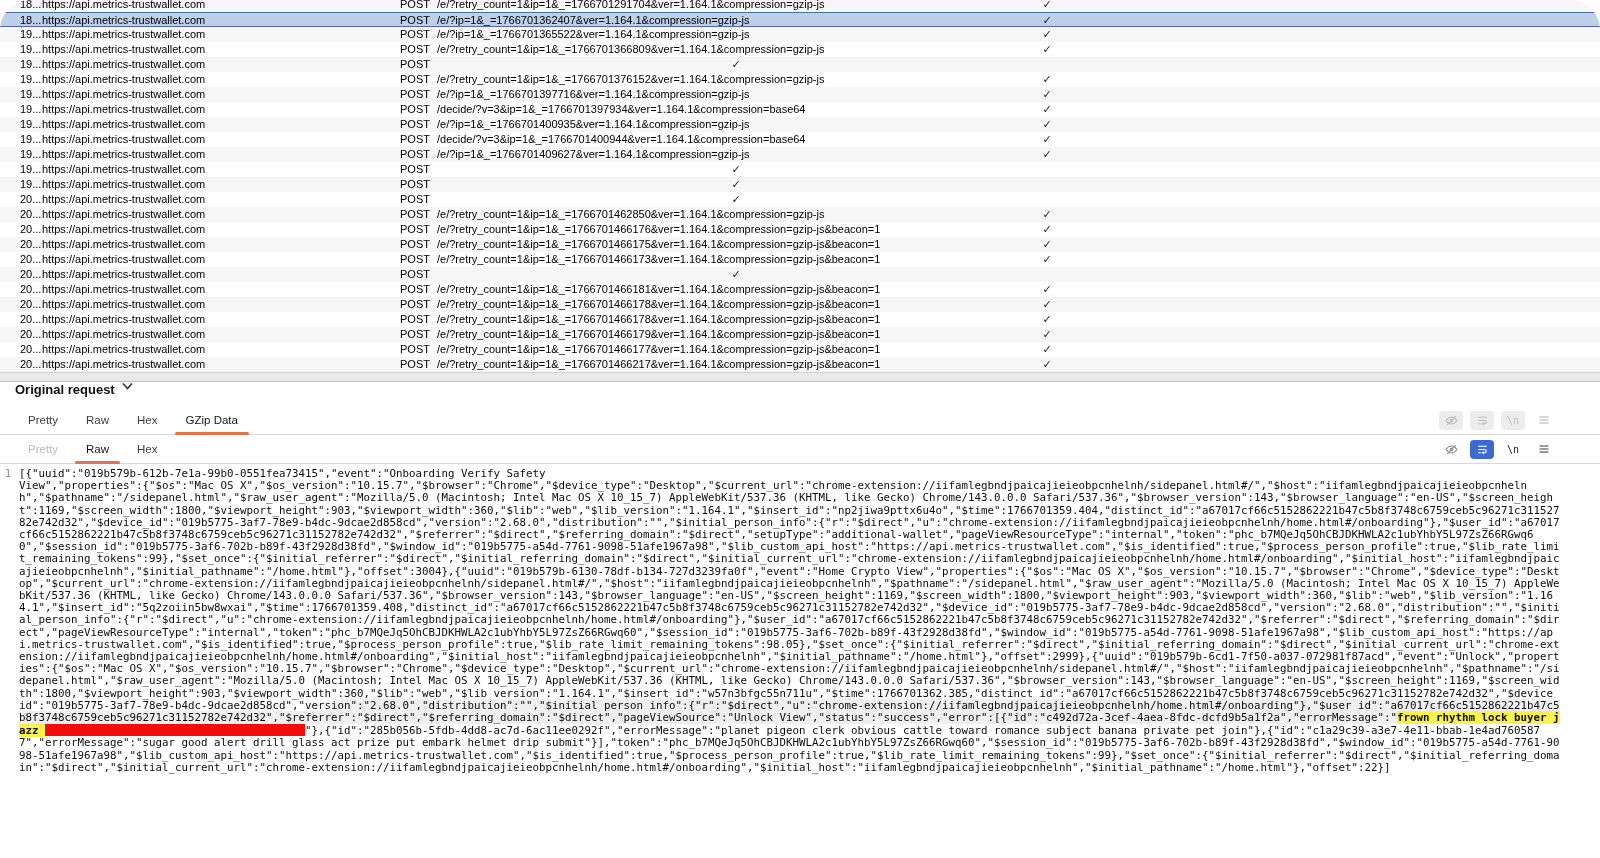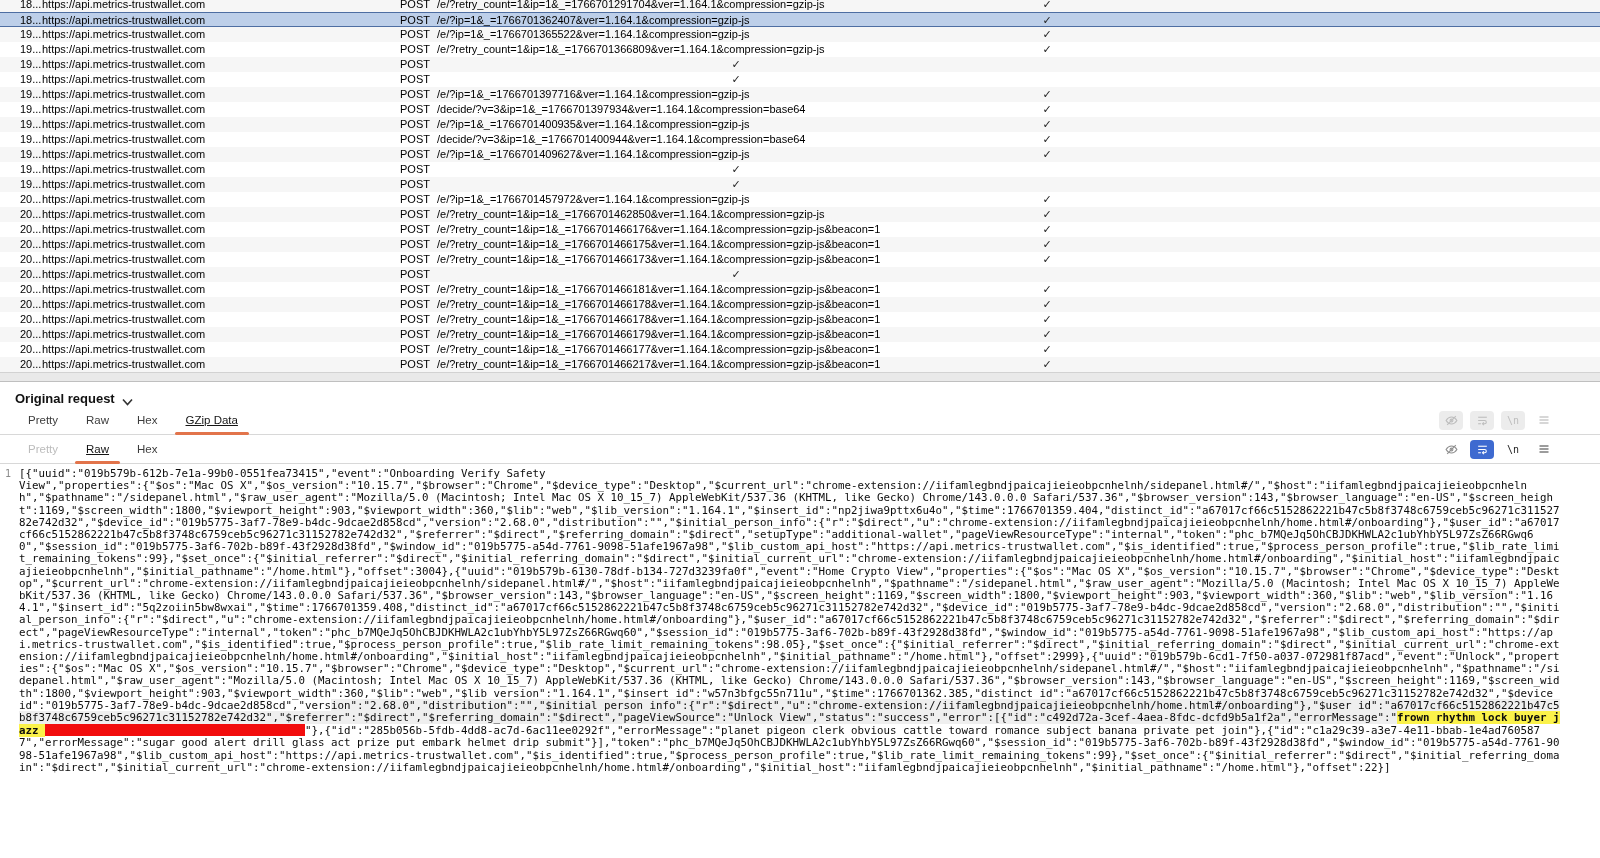--- a/index.html
+++ b/index.html
@@ -1,39 +1,39 @@
 <!DOCTYPE html>
 <html><head>
 <meta charset="utf-8">
 <style>
   html,body{margin:0;padding:0;background:#fff;}
   .app{position:relative;width:1600px;height:858px;overflow:hidden;background:#fff;
-       font-family:"Liberation Sans",sans-serif;color:#111;}
+       font-family:"Liberation Sans",sans-serif;color:#111;border-radius:30px;}
   
   .tablewrap{position:relative;height:372px;overflow:hidden;}
   .tbody{transform:translateY(-3px);}
   .trow{display:grid;grid-template-columns:42px 358px 37px 598px 24px 1fr;
         height:15px;line-height:15px;font-size:11px;box-sizing:border-box;white-space:nowrap;}
   .trow.alt{background:#f6f6f6;}
   .trow.sel{background:#bdcfe9;border-top:1px solid #4e6ea2;border-bottom:1px solid #4e6ea2;}
   .c-id{padding-left:20px;color:#000;overflow:hidden;}
   .c-url{color:#000;overflow:hidden;}
   .c-method{color:#000;}
   .c-path{color:#000;overflow:hidden;text-overflow:clip;}
   .c-check{text-align:center;color:#222;font-size:11px;}
   
   .splitter{height:8px;background:#e9e9e9;border-top:1px solid #d2d2d2;border-bottom:1px solid #bfbfbf;}
   
-  .panel-header{height:24px;display:flex;align-items:flex-end;padding-left:15px;gap:7px;}
+  .panel-header{height:24px;display:flex;align-items:flex-start;padding-left:15px;gap:7px;}
   .panel-title{font-size:13px;font-weight:bold;color:#111;}
   .chev{display:flex;align-items:center;}
   .tabbar{position:relative;height:28px;border-bottom:1px solid #d8d8d8;
           display:flex;align-items:center;padding-left:14px;}
   .tab{position:relative;padding:0 14px;line-height:28px;font-size:11.5px;color:#3c3c3c;cursor:default;}
-  .tab.selected{color:#141414;text-decoration:underline;}
+  .tab.selected{color:#141414;}
   .tab.selected::after{content:"";position:absolute;left:3px;right:3px;bottom:-1px;height:3px;
                        border-radius:2px;background:#e2744b;}
   .tab.disabled{color:#bcbcbc;}
   .iconbar{position:absolute;right:44px;top:0;height:100%;display:flex;align-items:center;gap:7px;}
   .icon-btn{width:24px;height:19px;border-radius:4px;display:flex;align-items:center;justify-content:center;
             font-size:10px;box-sizing:border-box;}
   .icon-btn.pill{background:#ececec;}
   .icon-btn.bluepill{background:#3e6ad0;}
   .nl-label{font-family:"DejaVu Sans Mono",monospace;font-size:10px;}
   
@@ -88,20 +88,21 @@
           <div class="c-id">19...</div>
           <div class="c-url">https://api.metrics-trustwallet.com</div>
           <div class="c-method">POST</div>
           <div class="c-check">✓</div>
           <div class="c-fill"></div>
         </div>
         <div class="trow">
           <div class="c-id">19...</div>
           <div class="c-url">https://api.metrics-trustwallet.com</div>
           <div class="c-method">POST</div>
+          <div class="c-path">/e/?retry_count=1&amp;ip=1&amp;_=1766701376152&amp;ver=1.164.1&amp;compression=gzip-js</div>
           <div class="c-check">✓</div>
           <div class="c-fill"></div>
         </div>
         <div class="trow alt">
           <div class="c-id">19...</div>
           <div class="c-url">https://api.metrics-trustwallet.com</div>
           <div class="c-method">POST</div>
           <div class="c-path">/e/?ip=1&amp;_=1766701397716&amp;ver=1.164.1&amp;compression=gzip-js</div>
           <div class="c-check">✓</div>
           <div class="c-fill"></div>
@@ -149,21 +150,20 @@
           <div class="c-id">19...</div>
           <div class="c-url">https://api.metrics-trustwallet.com</div>
           <div class="c-method">POST</div>
           <div class="c-check">✓</div>
           <div class="c-fill"></div>
         </div>
         <div class="trow">
           <div class="c-id">20...</div>
           <div class="c-url">https://api.metrics-trustwallet.com</div>
           <div class="c-method">POST</div>
-          <div class="c-path">/e/?ip=1&amp;_=1766701457972&amp;ver=1.164.1&amp;compression=gzip-js</div>
           <div class="c-check">✓</div>
           <div class="c-fill"></div>
         </div>
         <div class="trow alt">
           <div class="c-id">20...</div>
           <div class="c-url">https://api.metrics-trustwallet.com</div>
           <div class="c-method">POST</div>
           <div class="c-path">/e/?retry_count=1&amp;ip=1&amp;_=1766701462850&amp;ver=1.164.1&amp;compression=gzip-js</div>
           <div class="c-check">✓</div>
           <div class="c-fill"></div>

